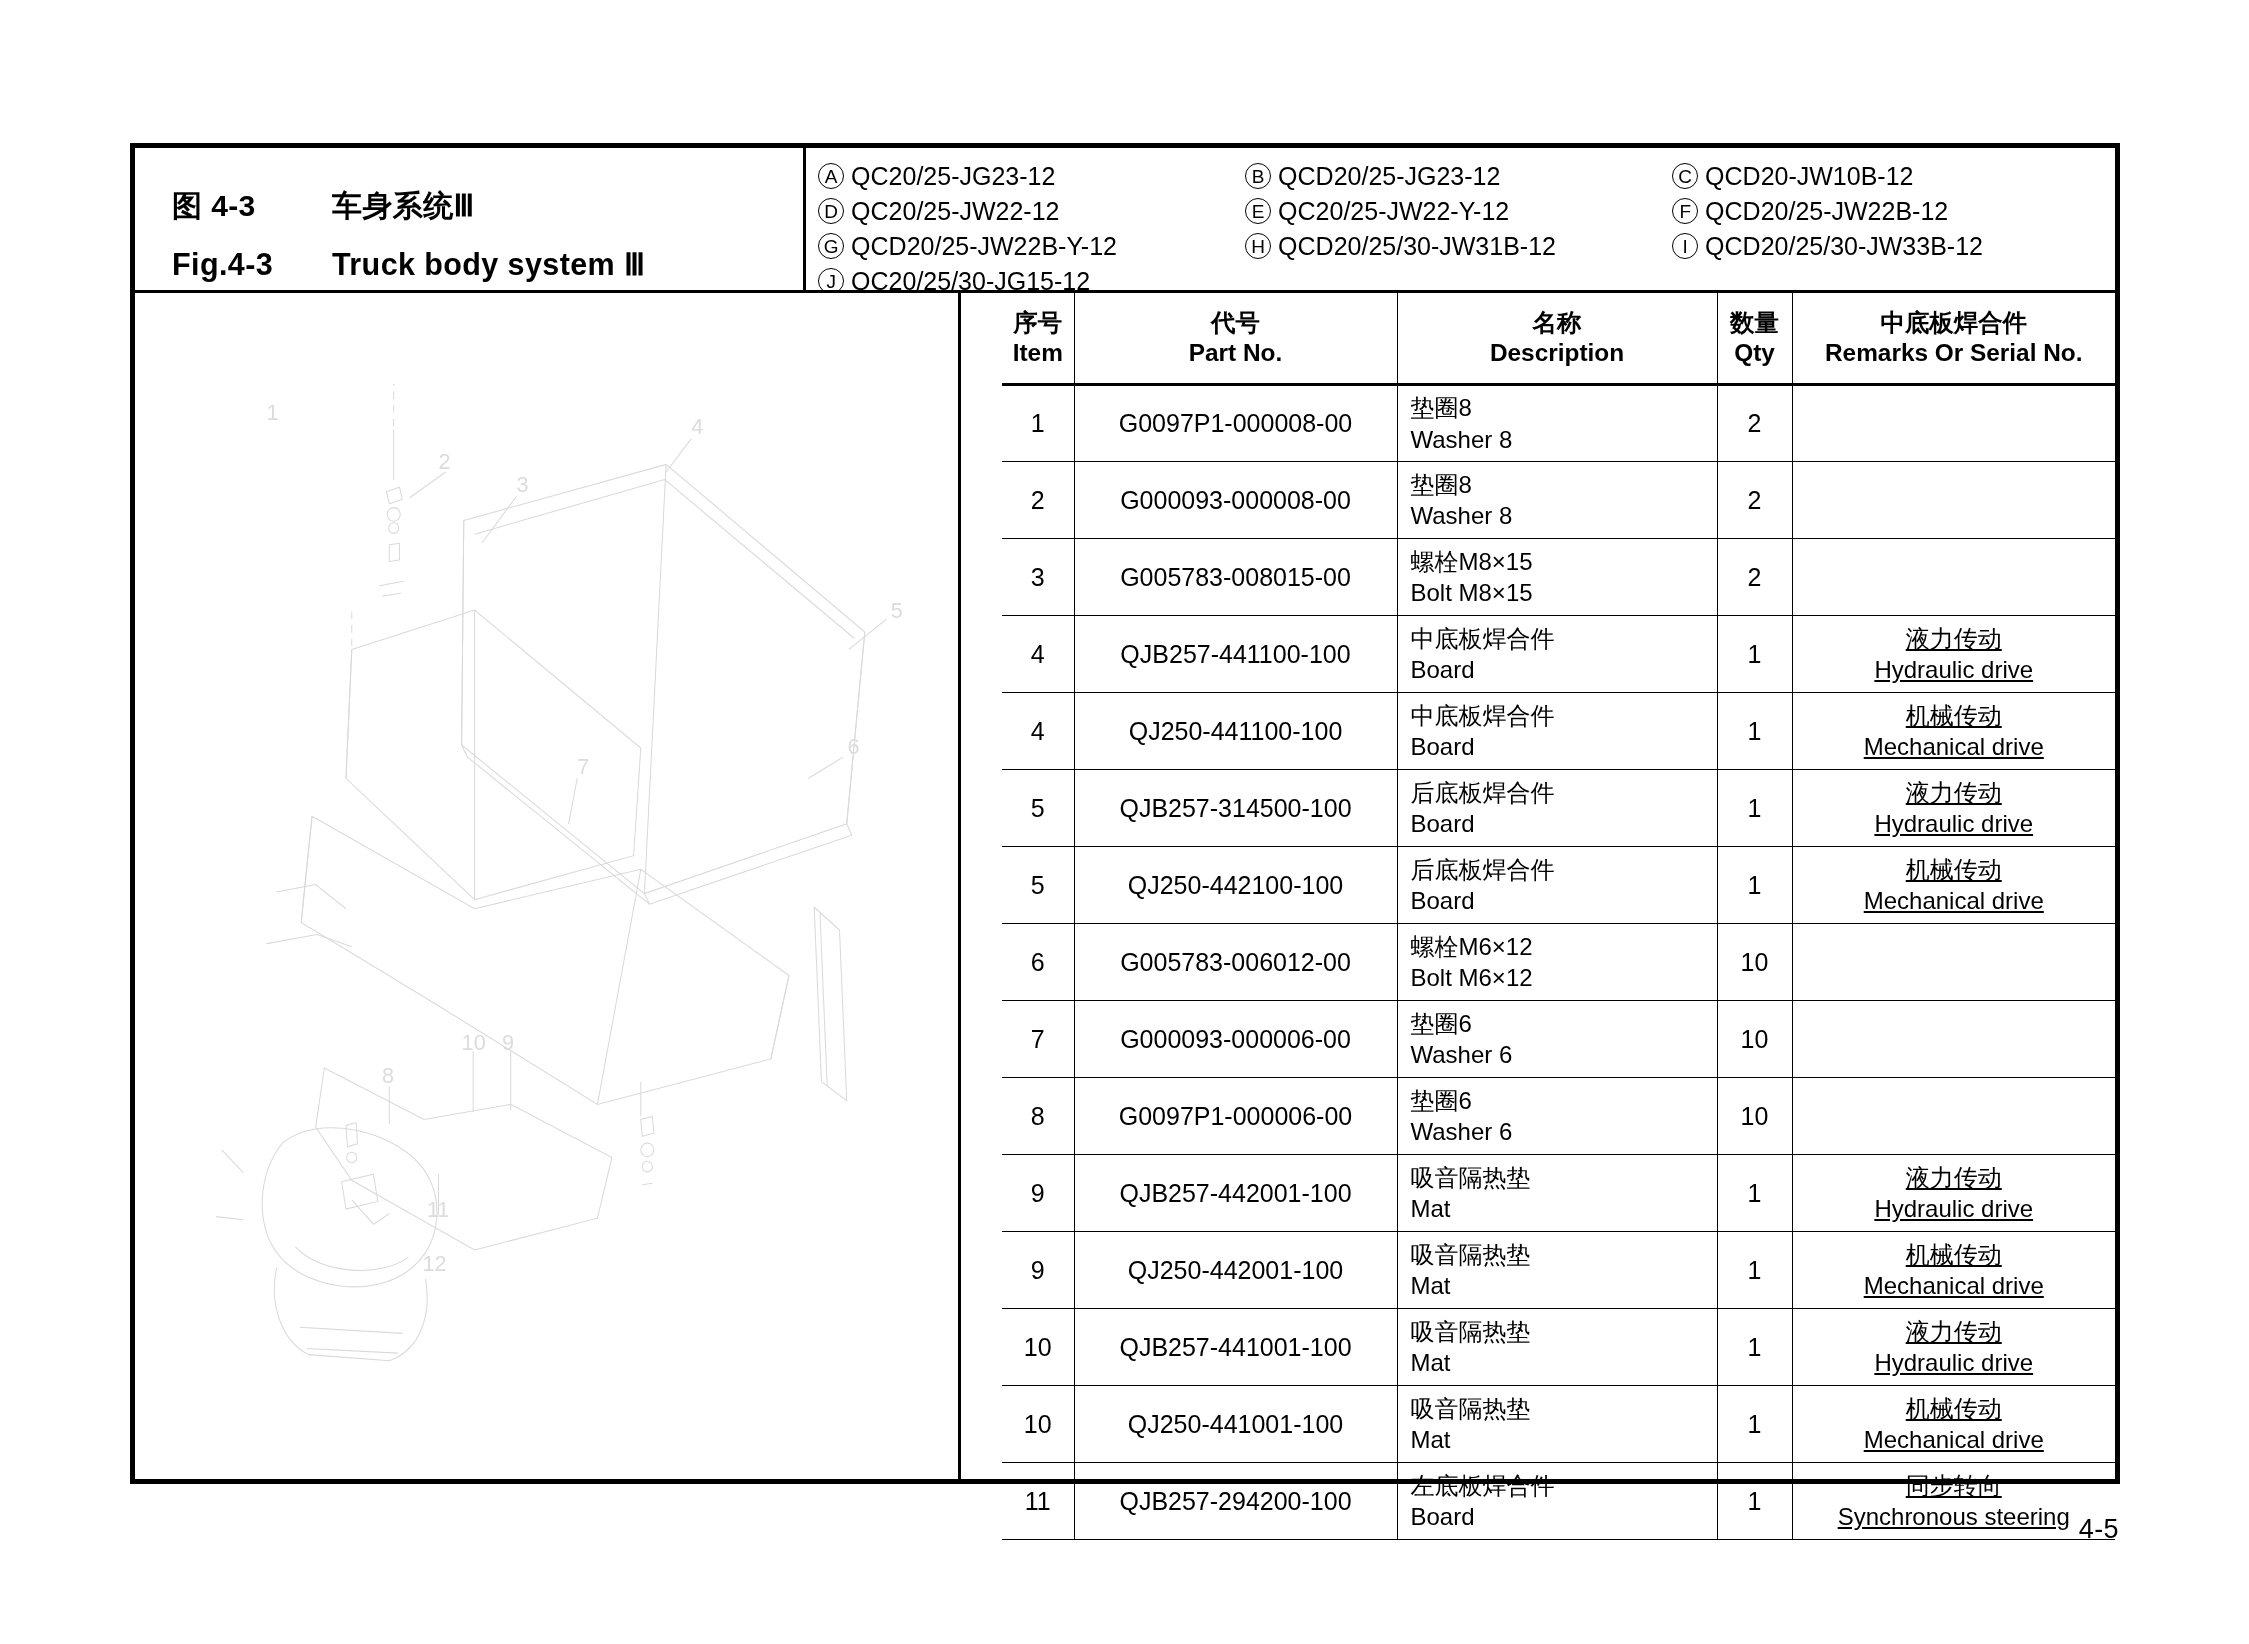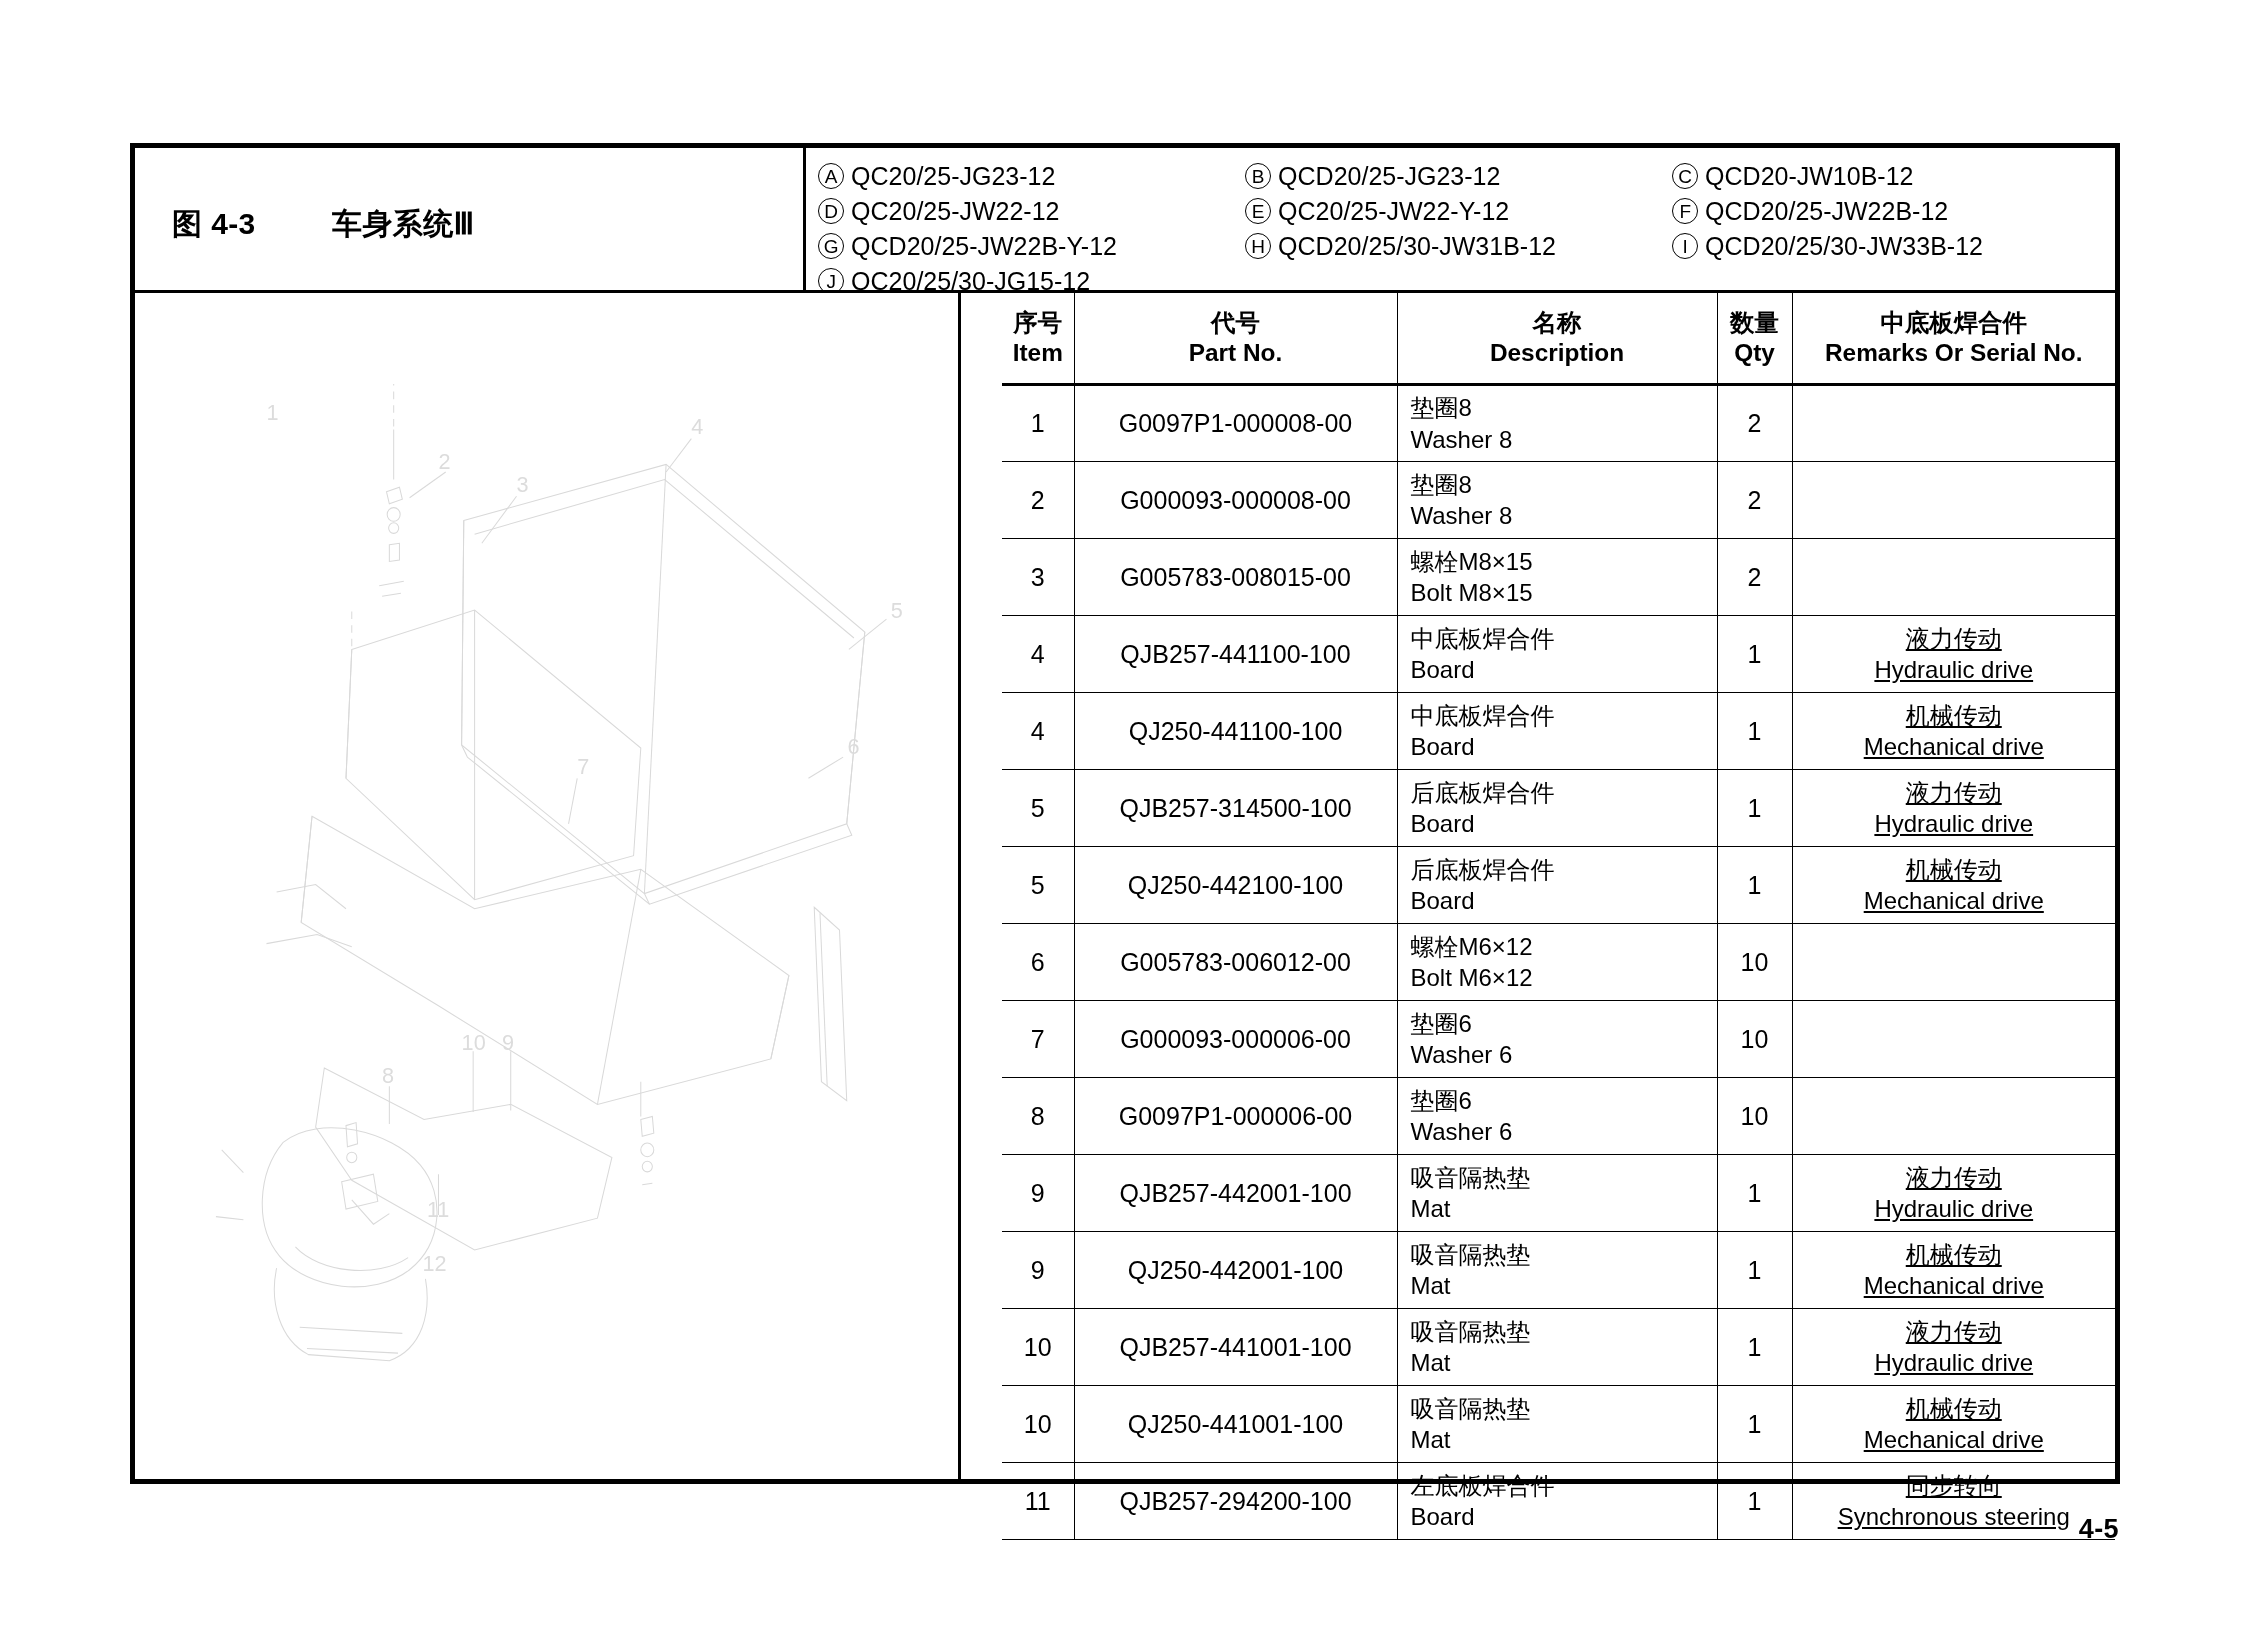--- a/index.html
+++ b/index.html
@@ -192,37 +192,41 @@
     line-height: 1.30;
     white-space: nowrap;
   }
 
   
   .page-number {
     position: absolute;
     right: 131px;
     top: 1514px;
     font-size: 27px;
-    font-weight: bold;
+    font-weight: normal;
     letter-spacing: 0.4px;
   }
 </style>
 </head>
 <body>
 
 <div class="page">
 
   <div class="frame">
 
     <div class="header-band">
 
       <div class="header-title">
         <div class="title-line cn">
           <span class="tl-lead">图 4-3</span>
           <span class="tl-main">车身系统Ⅲ</span>
+        </div>
+        <div class="title-line en">
+          <span class="tl-lead">Fig.4-3</span>
+          <span class="tl-main">Truck body system  Ⅲ</span>
         </div>
       </div>
 
       <div class="header-models">
         <div class="model-grid">
 
           <div class="model-item">
             <span class="model-tag">A</span>
             <span class="model-code">QC20/25-JG23-12</span>
           </div>

